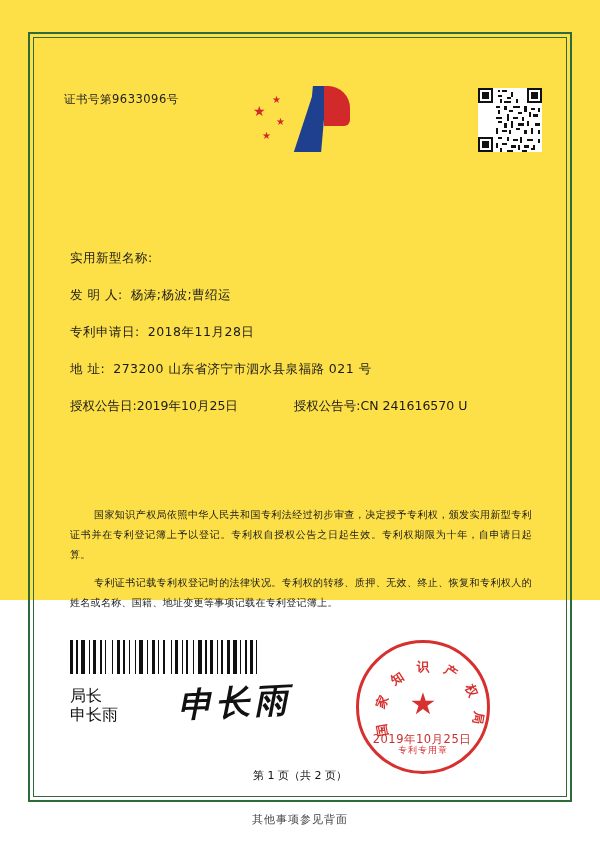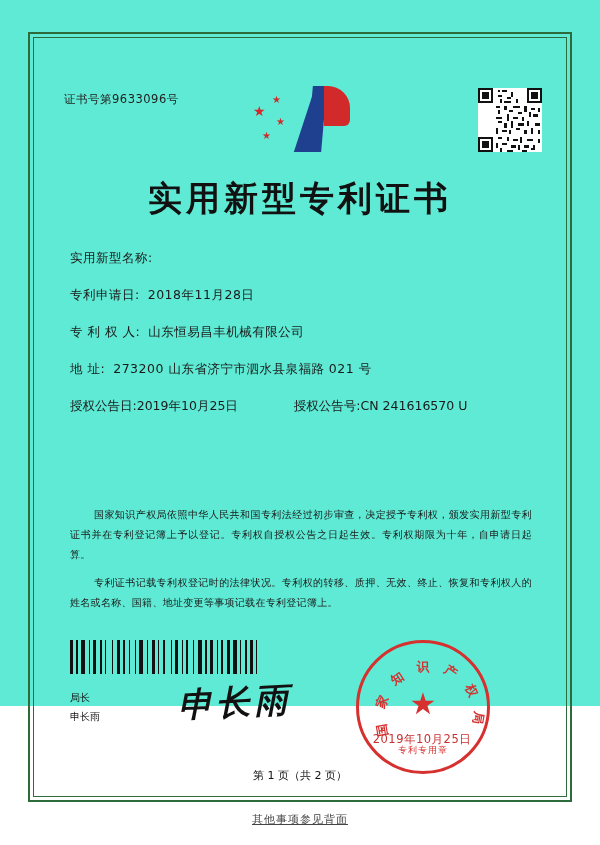--- a/index.html
+++ b/index.html
@@ -4,22 +4,22 @@
 <style>
   html,body{margin:0;padding:0;}
   body{
     width:600px;height:845px;
     background:#ffffff;
     font-family:"DejaVu Sans","Liberation Sans",sans-serif;
     position:relative;
     overflow:hidden;
   }
   .page{
-    position:absolute;left:0;top:0;width:600px;height:706px;
-    background:#5eead4;
+    position:absolute;left:0;top:0;width:600px;height:600px;
+    background:#fde047;
   }
   
   .border-outer{
     position:absolute;left:28px;top:32px;width:544px;height:770px;
     border:2px solid #2e6b3a;
     box-sizing:border-box;
   }
   .border-inner{
     position:absolute;left:33px;top:37px;width:534px;height:760px;
     border:1px solid #2e6b3a;
@@ -111,21 +111,21 @@
 
   
   .barcode{
     position:absolute;left:70px;top:640px;width:215px;height:34px;
   }
   .barcode i{
     display:inline-block;background:#111;height:34px;margin-right:1px;vertical-align:top;
   }
 
   .signature-block{
-    position:absolute;left:70px;top:688px;font-size:10px;color:#111;line-height:19px;
+    position:absolute;left:70px;top:688px;font-size:16px;color:#111;line-height:19px;font-family:Liberation Mono, monospace;
   }
   .sign-script{
     position:absolute;left:178px;top:680px;
     font-family:"DejaVu Serif","Liberation Serif",serif;
     font-size:34px;color:#111;font-style:italic;font-weight:bold;
     letter-spacing:4px;
     transform:rotate(-3deg);
   }
 
   
@@ -154,21 +154,21 @@
     position:absolute;left:360px;top:732px;width:124px;text-align:center;
     font-size:11.5px;color:#c7302f;letter-spacing:0.5px;
   }
 
   .page-no{
     position:absolute;left:0;top:768px;width:600px;text-align:center;
     font-size:11px;color:#111;
   }
   .footnote{
     position:absolute;left:0;top:812px;width:600px;text-align:center;
-    font-size:11px;color:#444;letter-spacing:1px;text-decoration:underline;
+    font-size:11px;color:#444;letter-spacing:1px;
   }
 </style>
 </head>
 <body>
 
 <div class="page">
 
   <div class="border-outer"></div>
   <div class="border-inner"></div>
   <div class="corner c-tl"></div>
@@ -256,39 +256,38 @@
   <div class="logo">
     <span class="star s1">★</span>
     <span class="star s2">★</span>
     <span class="star s3">★</span>
     <span class="star s4">★</span>
     <div class="sail-blue"></div>
     <div class="sail-blue2"></div>
     <div class="sail-red-shape"></div>
   </div>
 
-  <div class="title">实用新型专利证书</div>
 
   <div class="fields">
 
     <div class="field">
       <span class="lbl">实用新型名称:</span>
     </div>
 
+    <div class="field">
+      <span class="lbl">发 明 人:</span>
+      <span class="val">杨涛;杨波;曹绍运</span>
+    </div>
 
 
     <div class="field">
       <span class="lbl">专利申请日:</span>
       <span class="val">2018年11月28日</span>
     </div>
 
-    <div class="field">
-      <span class="lbl">专 利 权 人:</span>
-      <span class="val">山东恒易昌丰机械有限公司</span>
-    </div>
 
     <div class="field">
       <span class="lbl">地 址:</span>
       <span class="val">273200 山东省济宁市泗水县泉福路 021 号</span>
     </div>
 
     <div class="field-row2">
       <span class="lbl">授权公告日:</span>
       <span class="val">2019年10月25日</span>
       <span class="lbl seg2">授权公告号:</span>

